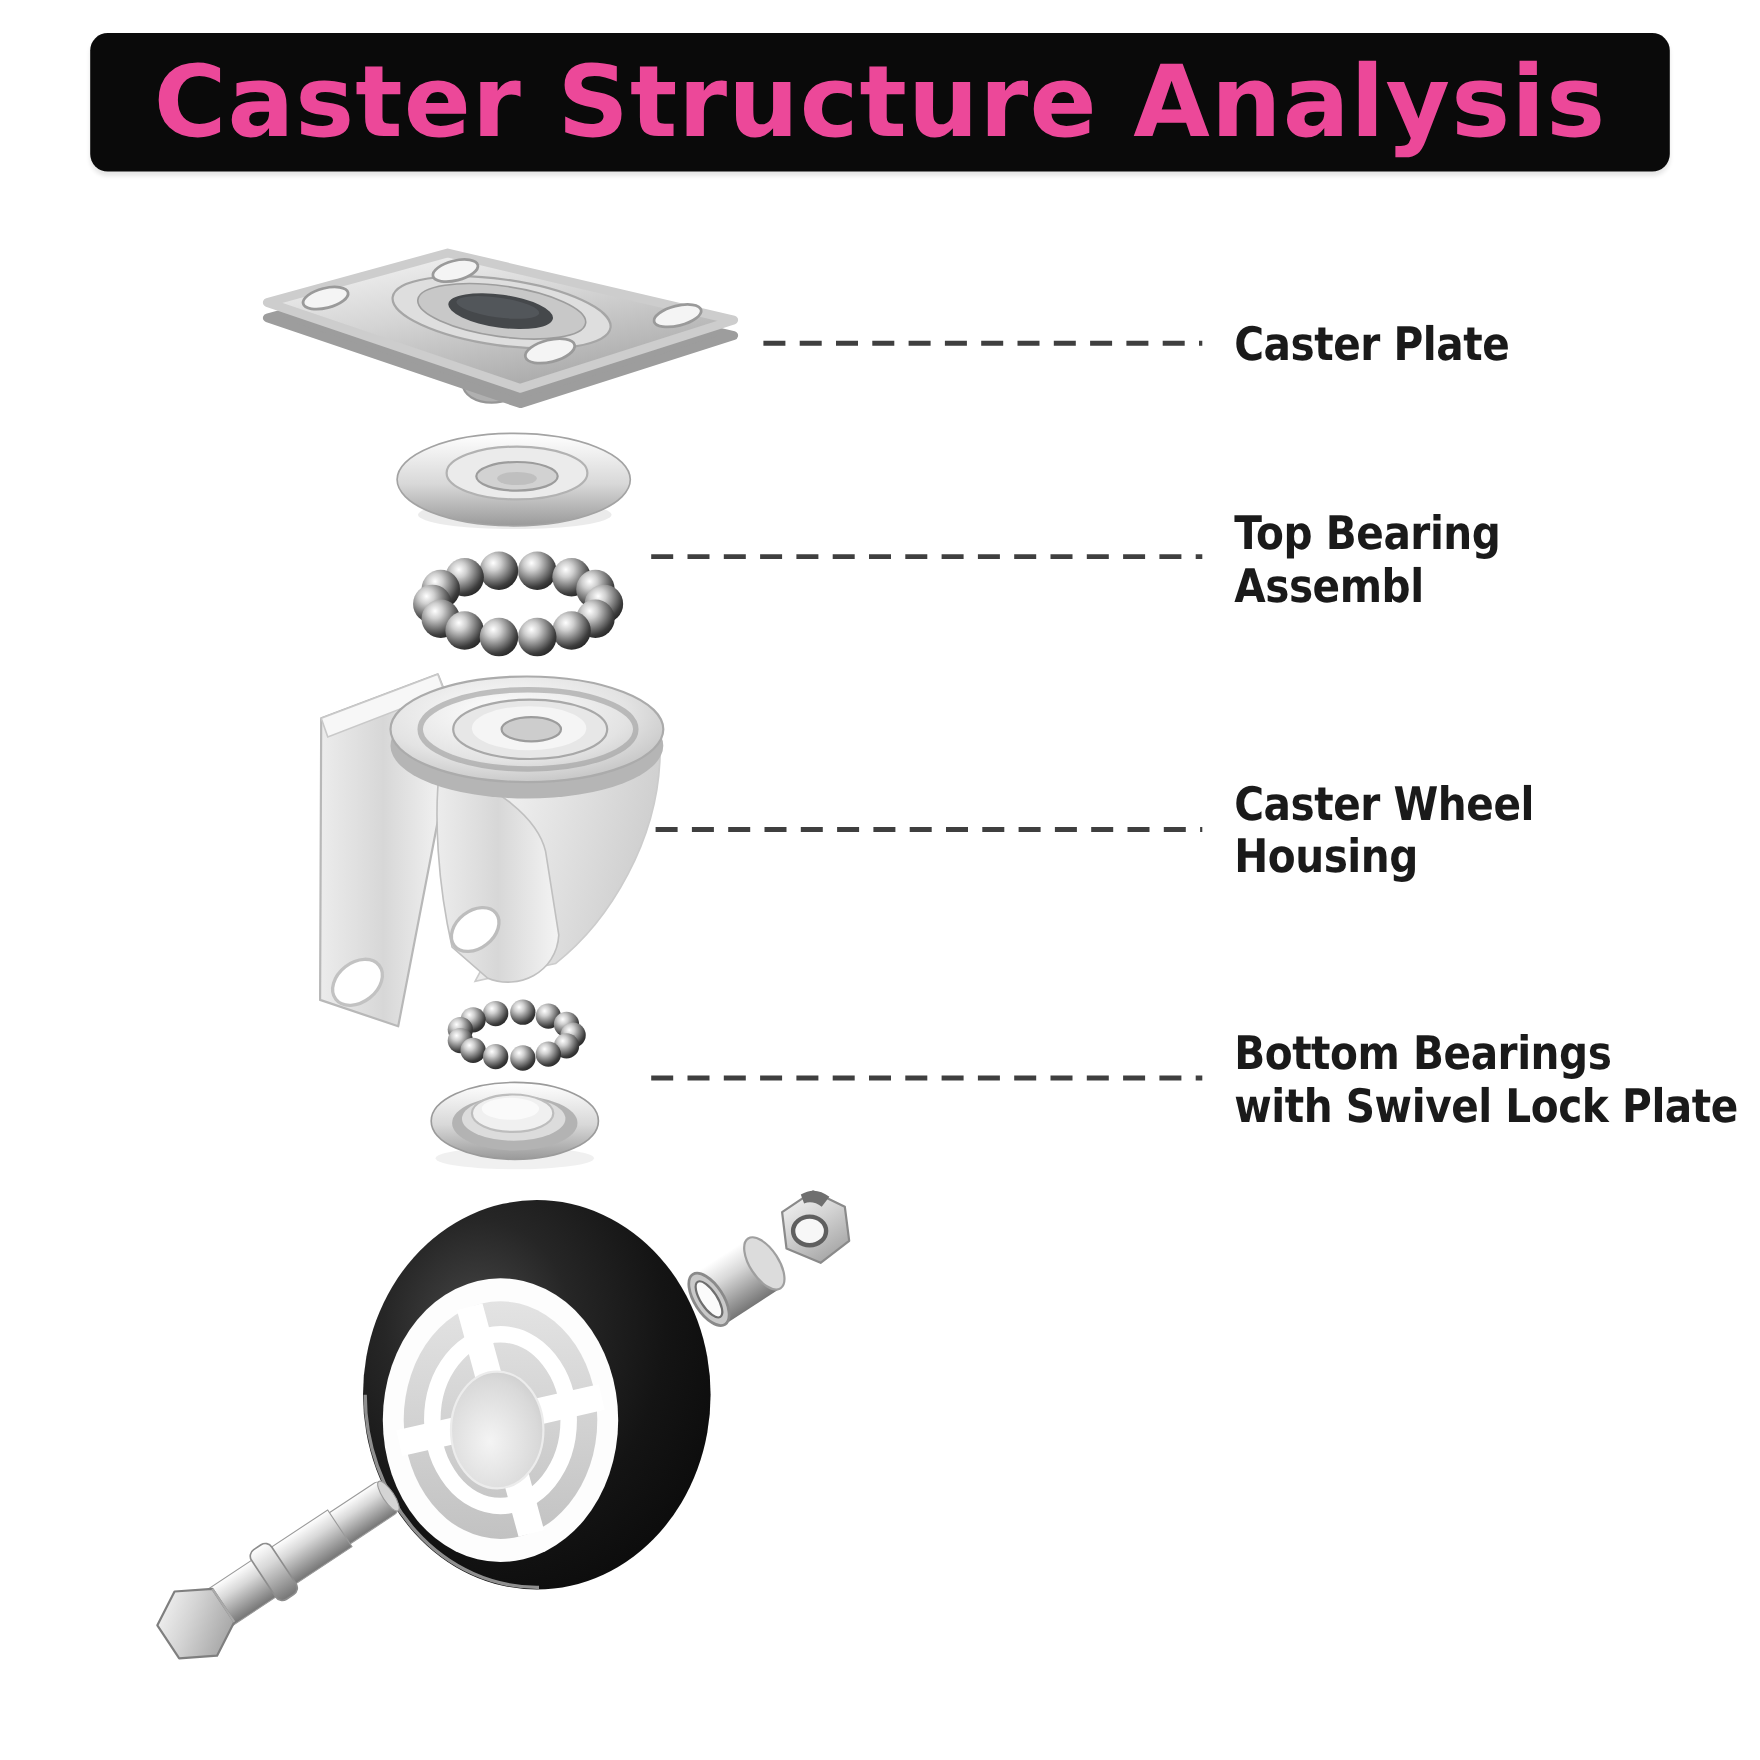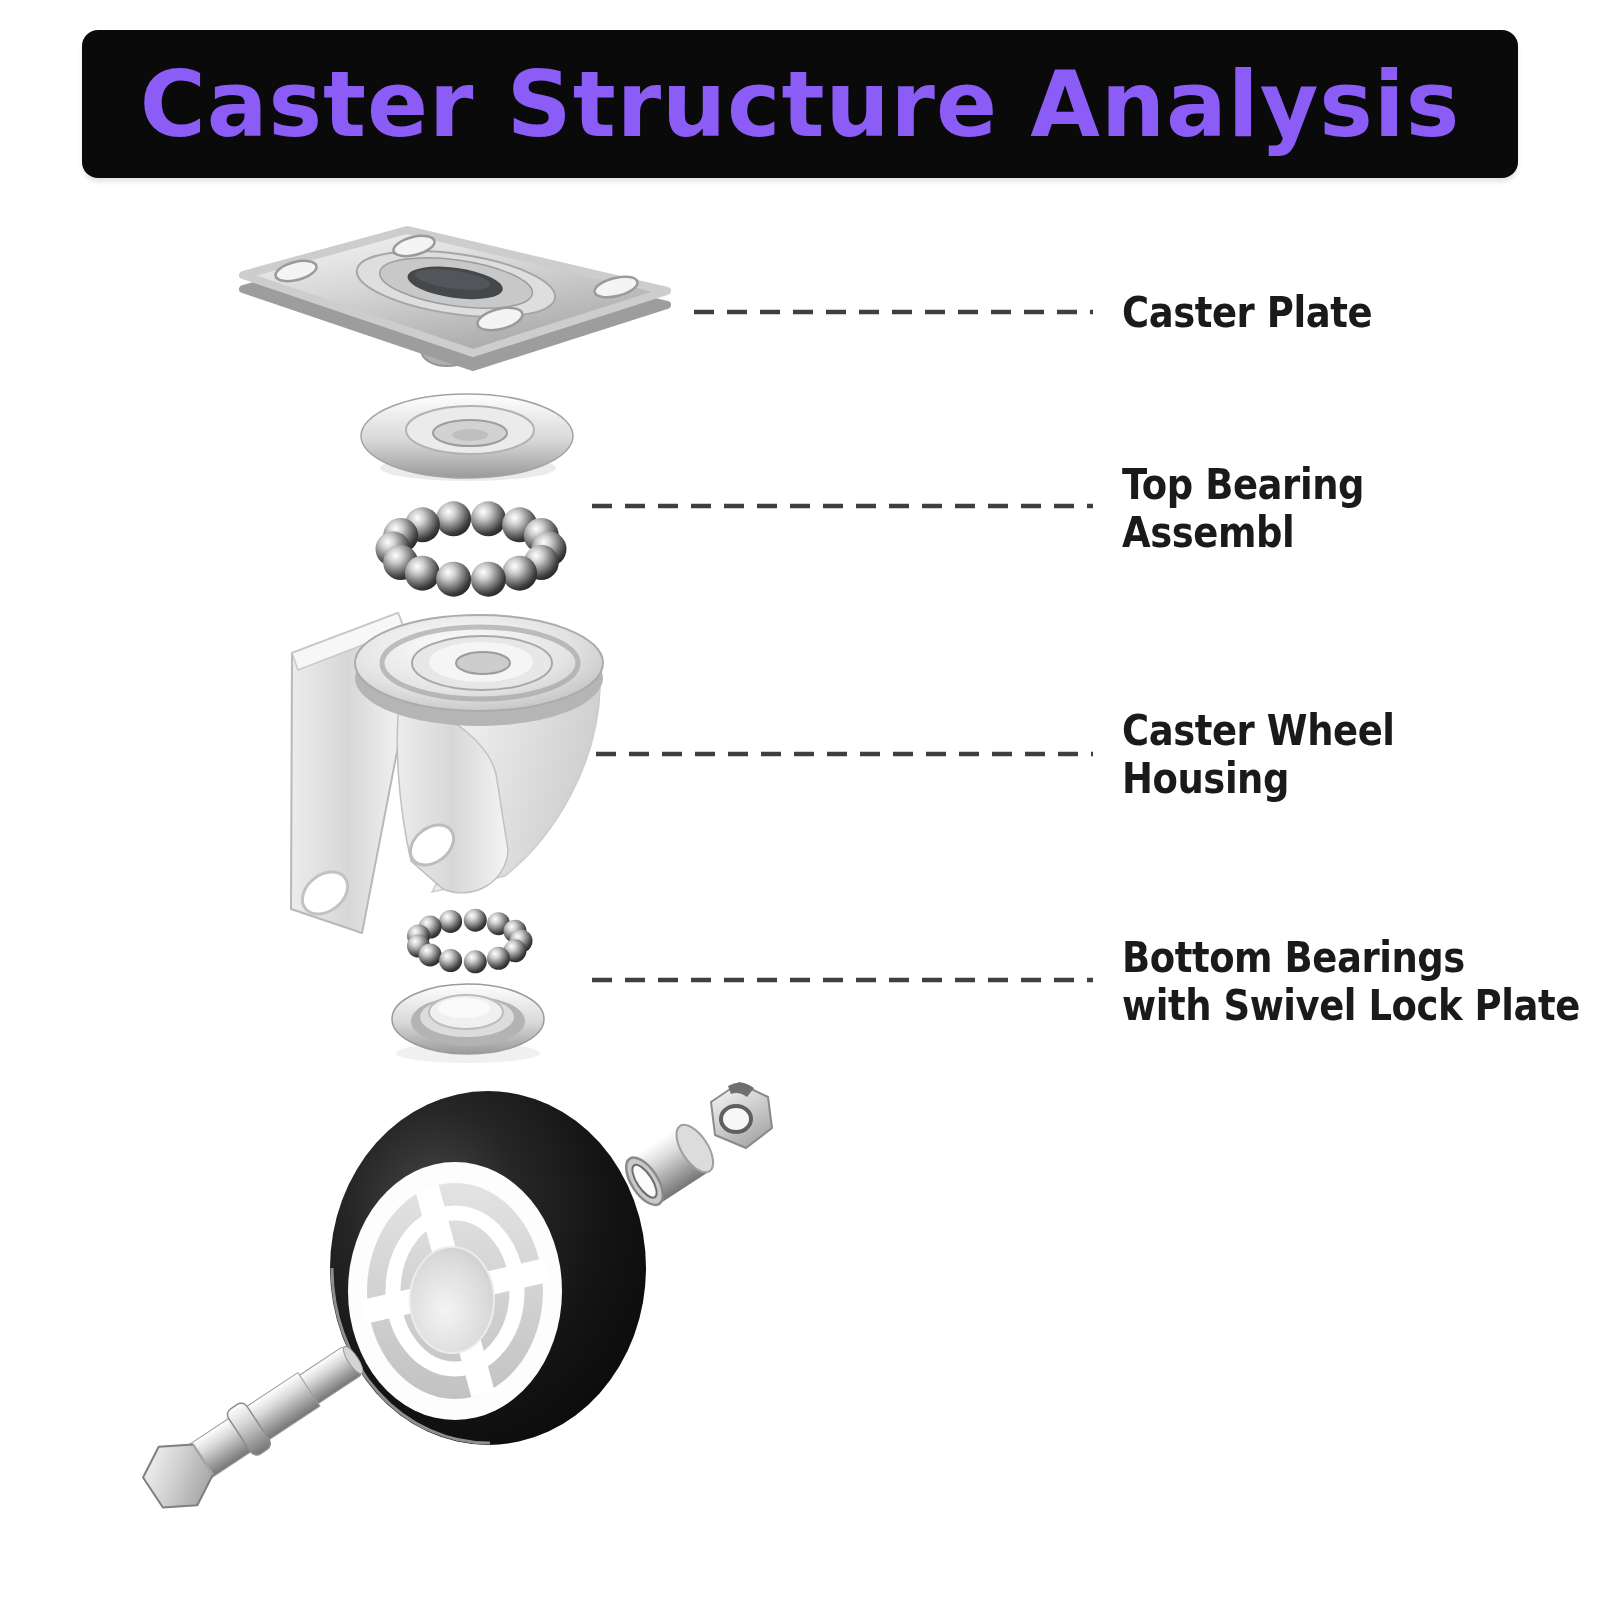--- a/index.html
+++ b/index.html
@@ -1,20 +1,20 @@
 <!DOCTYPE html>
 <html><head>
 <meta charset="utf-8">
 <style>
   html,body{margin:0;padding:0;background:#ffffff;}
   .canvas{position:relative;width:1600px;height:1600px;background:#ffffff;overflow:hidden;
           font-family:"DejaVu Sans","Liberation Sans",sans-serif;}
-  .title-bar{position:absolute;left:82px;top:30px;width:1436px;height:148px;background:#0a0a0a;
+  .title-bar{position:absolute;left:82px;top:30px;width:1436px;height:126px;background:#0a0a0a;
              border-radius:16px;display:flex;align-items:center;justify-content:center;
-             color:#8b5cf6;font-size:90px;font-weight:700;letter-spacing:1px;white-space:nowrap;
+             color:#ec4899;font-size:90px;font-weight:700;letter-spacing:1px;white-space:nowrap;
              box-shadow:0 4px 4px rgba(0,0,0,0.10);}
   .diagram-svg{position:absolute;left:0;top:0;}
   .part-label{position:absolute;left:1122px;color:#1a1a1a;font-size:42px;line-height:48px;
               font-weight:700;letter-spacing:-0.5px;white-space:nowrap;
               transform:scaleX(0.88);transform-origin:0 0;}
   .part-label span{display:block;}
 </style>
 </head>
 <body>
 

